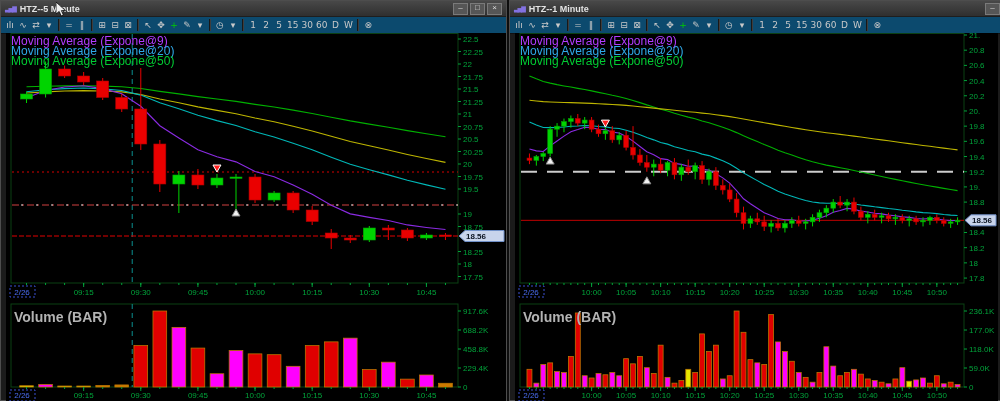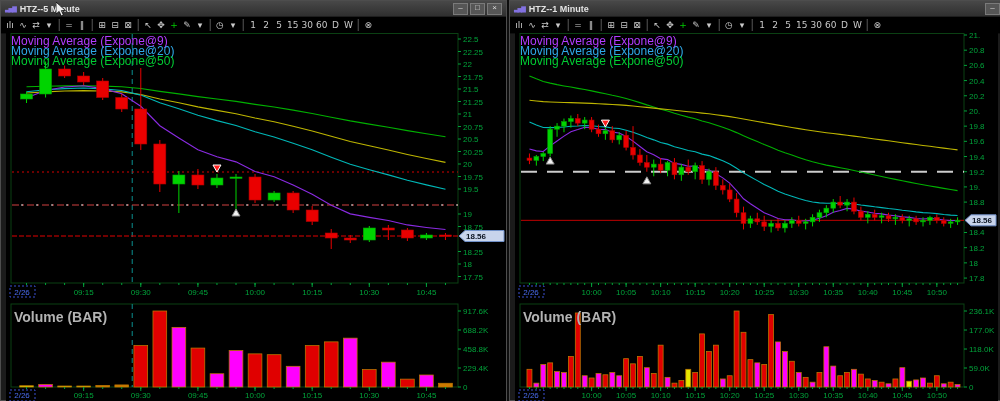--- a/index.html
+++ b/index.html
@@ -6,21 +6,21 @@
     font-family:"Liberation Sans",sans-serif;}
   .desktop{position:relative;width:1000px;height:401px;background:#0d0d0d;}
   .window{position:absolute;top:0;height:401px;background:#1b1b1b;border:1px solid #4d4d4d;box-sizing:border-box;}
   .titlebar{height:15px;background:linear-gradient(#484848,#2f2f2f);display:flex;align-items:center;
     padding:0 4px;gap:4px;border-bottom:1px solid #1e1e1e;}
   .title-icon{font-size:6px;color:#8271e0;letter-spacing:-1px;line-height:6px;}
   .title-text{font-size:9px;font-weight:bold;color:#e3e3e3;white-space:nowrap;}
   .win-btns{margin-left:auto;display:flex;gap:2px;}
   .wbtn{width:13px;height:10px;background:#565656;border:1px solid #7a7a7a;color:#ddd;font-size:8px;
     line-height:8px;text-align:center;cursor:default;}
-  .toolbar{height:16px;background:#000000;display:flex;align-items:center;padding:0 3px;
+  .toolbar{height:16px;background:#0c4a6e;display:flex;align-items:center;padding:0 3px;
     border-bottom:1px solid #101010;gap:1px;}
   .tbtn{min-width:10px;text-align:center;color:#c9c9c9;font-size:9px;line-height:14px;
     font-family:"DejaVu Sans",sans-serif;padding:0 1px;cursor:default;}
   .tsep{width:0;height:12px;border-left:1px solid #181818;border-right:1px solid #3e3e3e;margin:0 2px;}
   .chart-area{position:absolute;top:32px;left:5px;bottom:1px;background:#000;}
   svg{display:block;background:#000;}
   svg text{font-family:"Liberation Sans",sans-serif;font-size:8px;}
   .legend{position:absolute;left:5px;top:3px;pointer-events:none;}
   .legend div{font-size:12px;font-weight:normal;line-height:10px;white-space:nowrap;}
   .vol-label{position:absolute;left:8px;top:276px;font-size:14px;font-weight:bold;color:#b3b3b3;pointer-events:none;}

